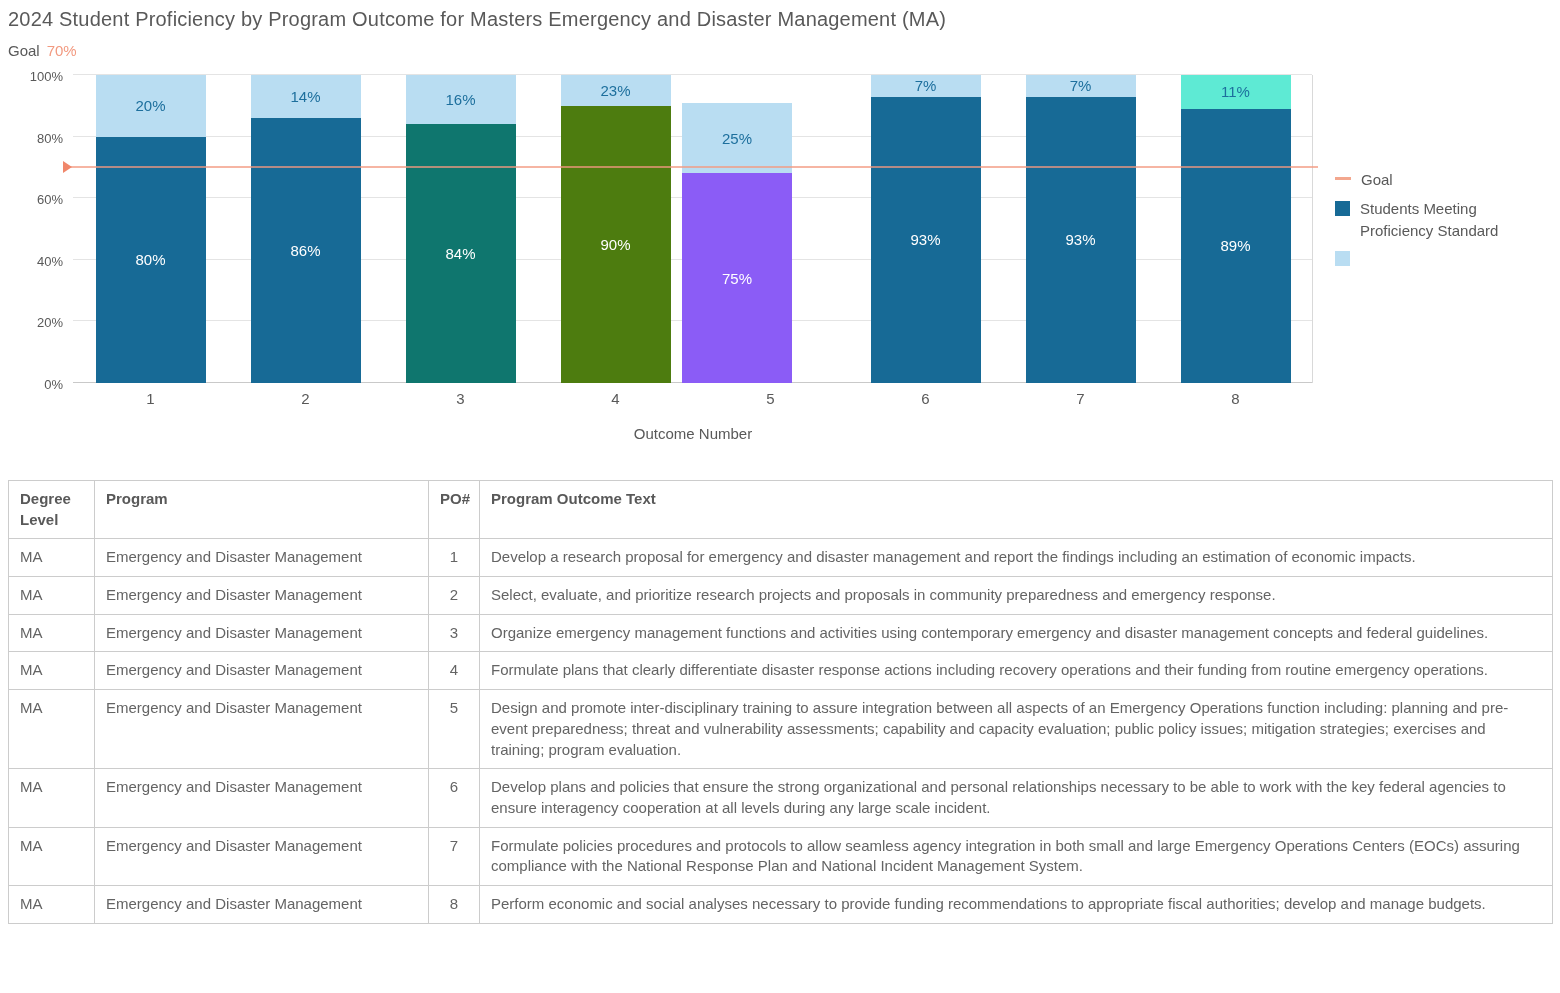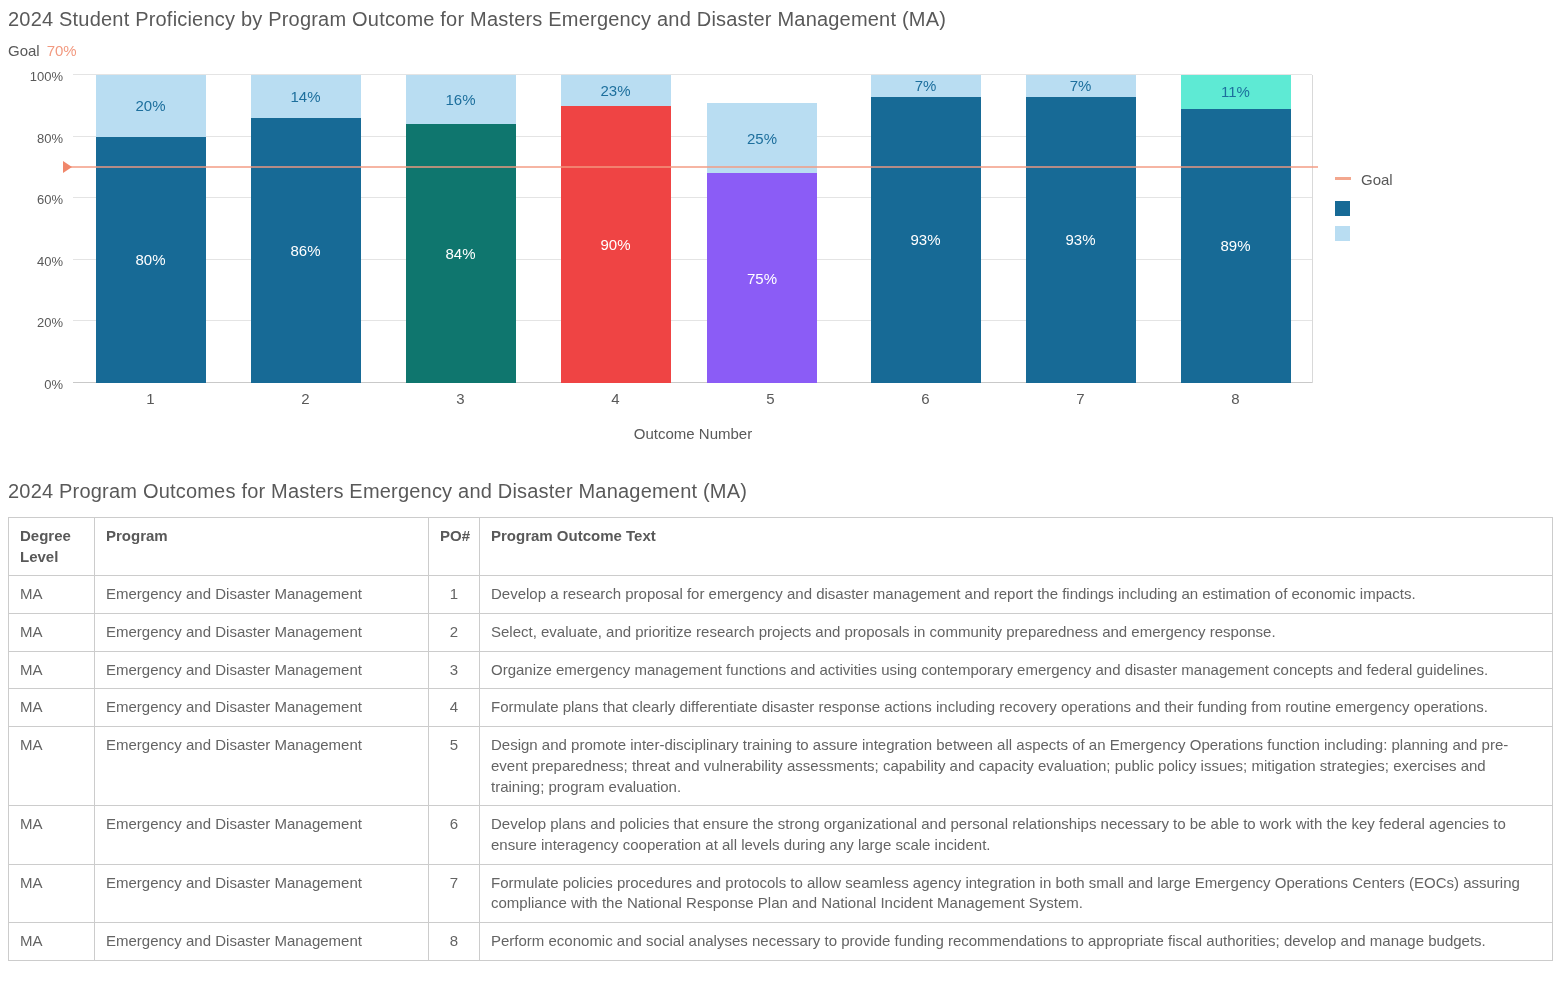--- a/index.html
+++ b/index.html
@@ -136,25 +136,25 @@
               <span class="seg-label" style="color: rgb(29, 111, 157);">16%</span>
             </div>
             <div class="seg" style="height: 84%; background: #0f766e;">
               <span class="seg-label" style="color: rgb(255, 255, 255);">84%</span>
             </div>
           </div>
           <div class="bar" style="left: 487.5px;">
             <div class="seg" style="height: 10%; background: rgb(185, 221, 242);">
               <span class="seg-label" style="color: rgb(29, 111, 157);">23%</span>
             </div>
-            <div class="seg" style="height: 90%; background: #ef4444; justify-content: center;">
+            <div class="seg" style="height: 90%; background: #4d7c0f; justify-content: center;">
               <span class="seg-label" style="color: rgb(255, 255, 255);">90%</span>
             </div>
           </div>
-          <div class="bar" style="left: 634px; margin-top: 28px;">
+          <div class="bar" style="left: 609px; margin-top: 28px;">
             <div class="seg" style="height: 25%; background: rgb(185, 221, 242);">
               <span class="seg-label" style="color: rgb(29, 111, 157);">25%</span>
             </div>
             <div class="seg" style="height: 75%; background: #8b5cf6;">
               <span class="seg-label" style="color: rgb(255, 255, 255);">75%</span>
             </div>
           </div>
           <div class="bar" style="left: 797.5px;">
             <div class="seg" style="height: 7%; background: rgb(185, 221, 242);">
               <span class="seg-label" style="color: rgb(29, 111, 157);">7%</span>
@@ -194,30 +194,30 @@
           <div class="xtick" style="left: 1107.5px;">8</div>
         </div>
       <div class="x-title">Outcome Number</div>
       <div class="legend" id="legend">
           <div class="legend-item">
             <span class="legend-swatch-line" style="background: rgb(243, 167, 142);"></span>
             <span class="legend-label">Goal</span>
           </div>
           <div class="legend-item">
             <span class="legend-swatch-sq" style="background: rgb(23, 106, 150);"></span>
+            <span class="legend-label">Students Meeting Proficiency Standard</span>
           </div>
           <div class="legend-item">
             <span class="legend-swatch-sq" style="background: rgb(185, 221, 242);"></span>
           </div>
         </div>
     </div>
   </div>
 
   <div class="table-section">
-    <div class="table-title">2024 Program Outcomes for Masters Emergency and Disaster Management (MA)</div>
     <table class="po-table">
       <colgroup>
         <col class="c-degree">
           <col class="c-program">
           <col class="c-po">
           <col class="c-text">
       </colgroup>
       <thead id="po-thead">
           <tr>
             <th>Degree Level</th>

